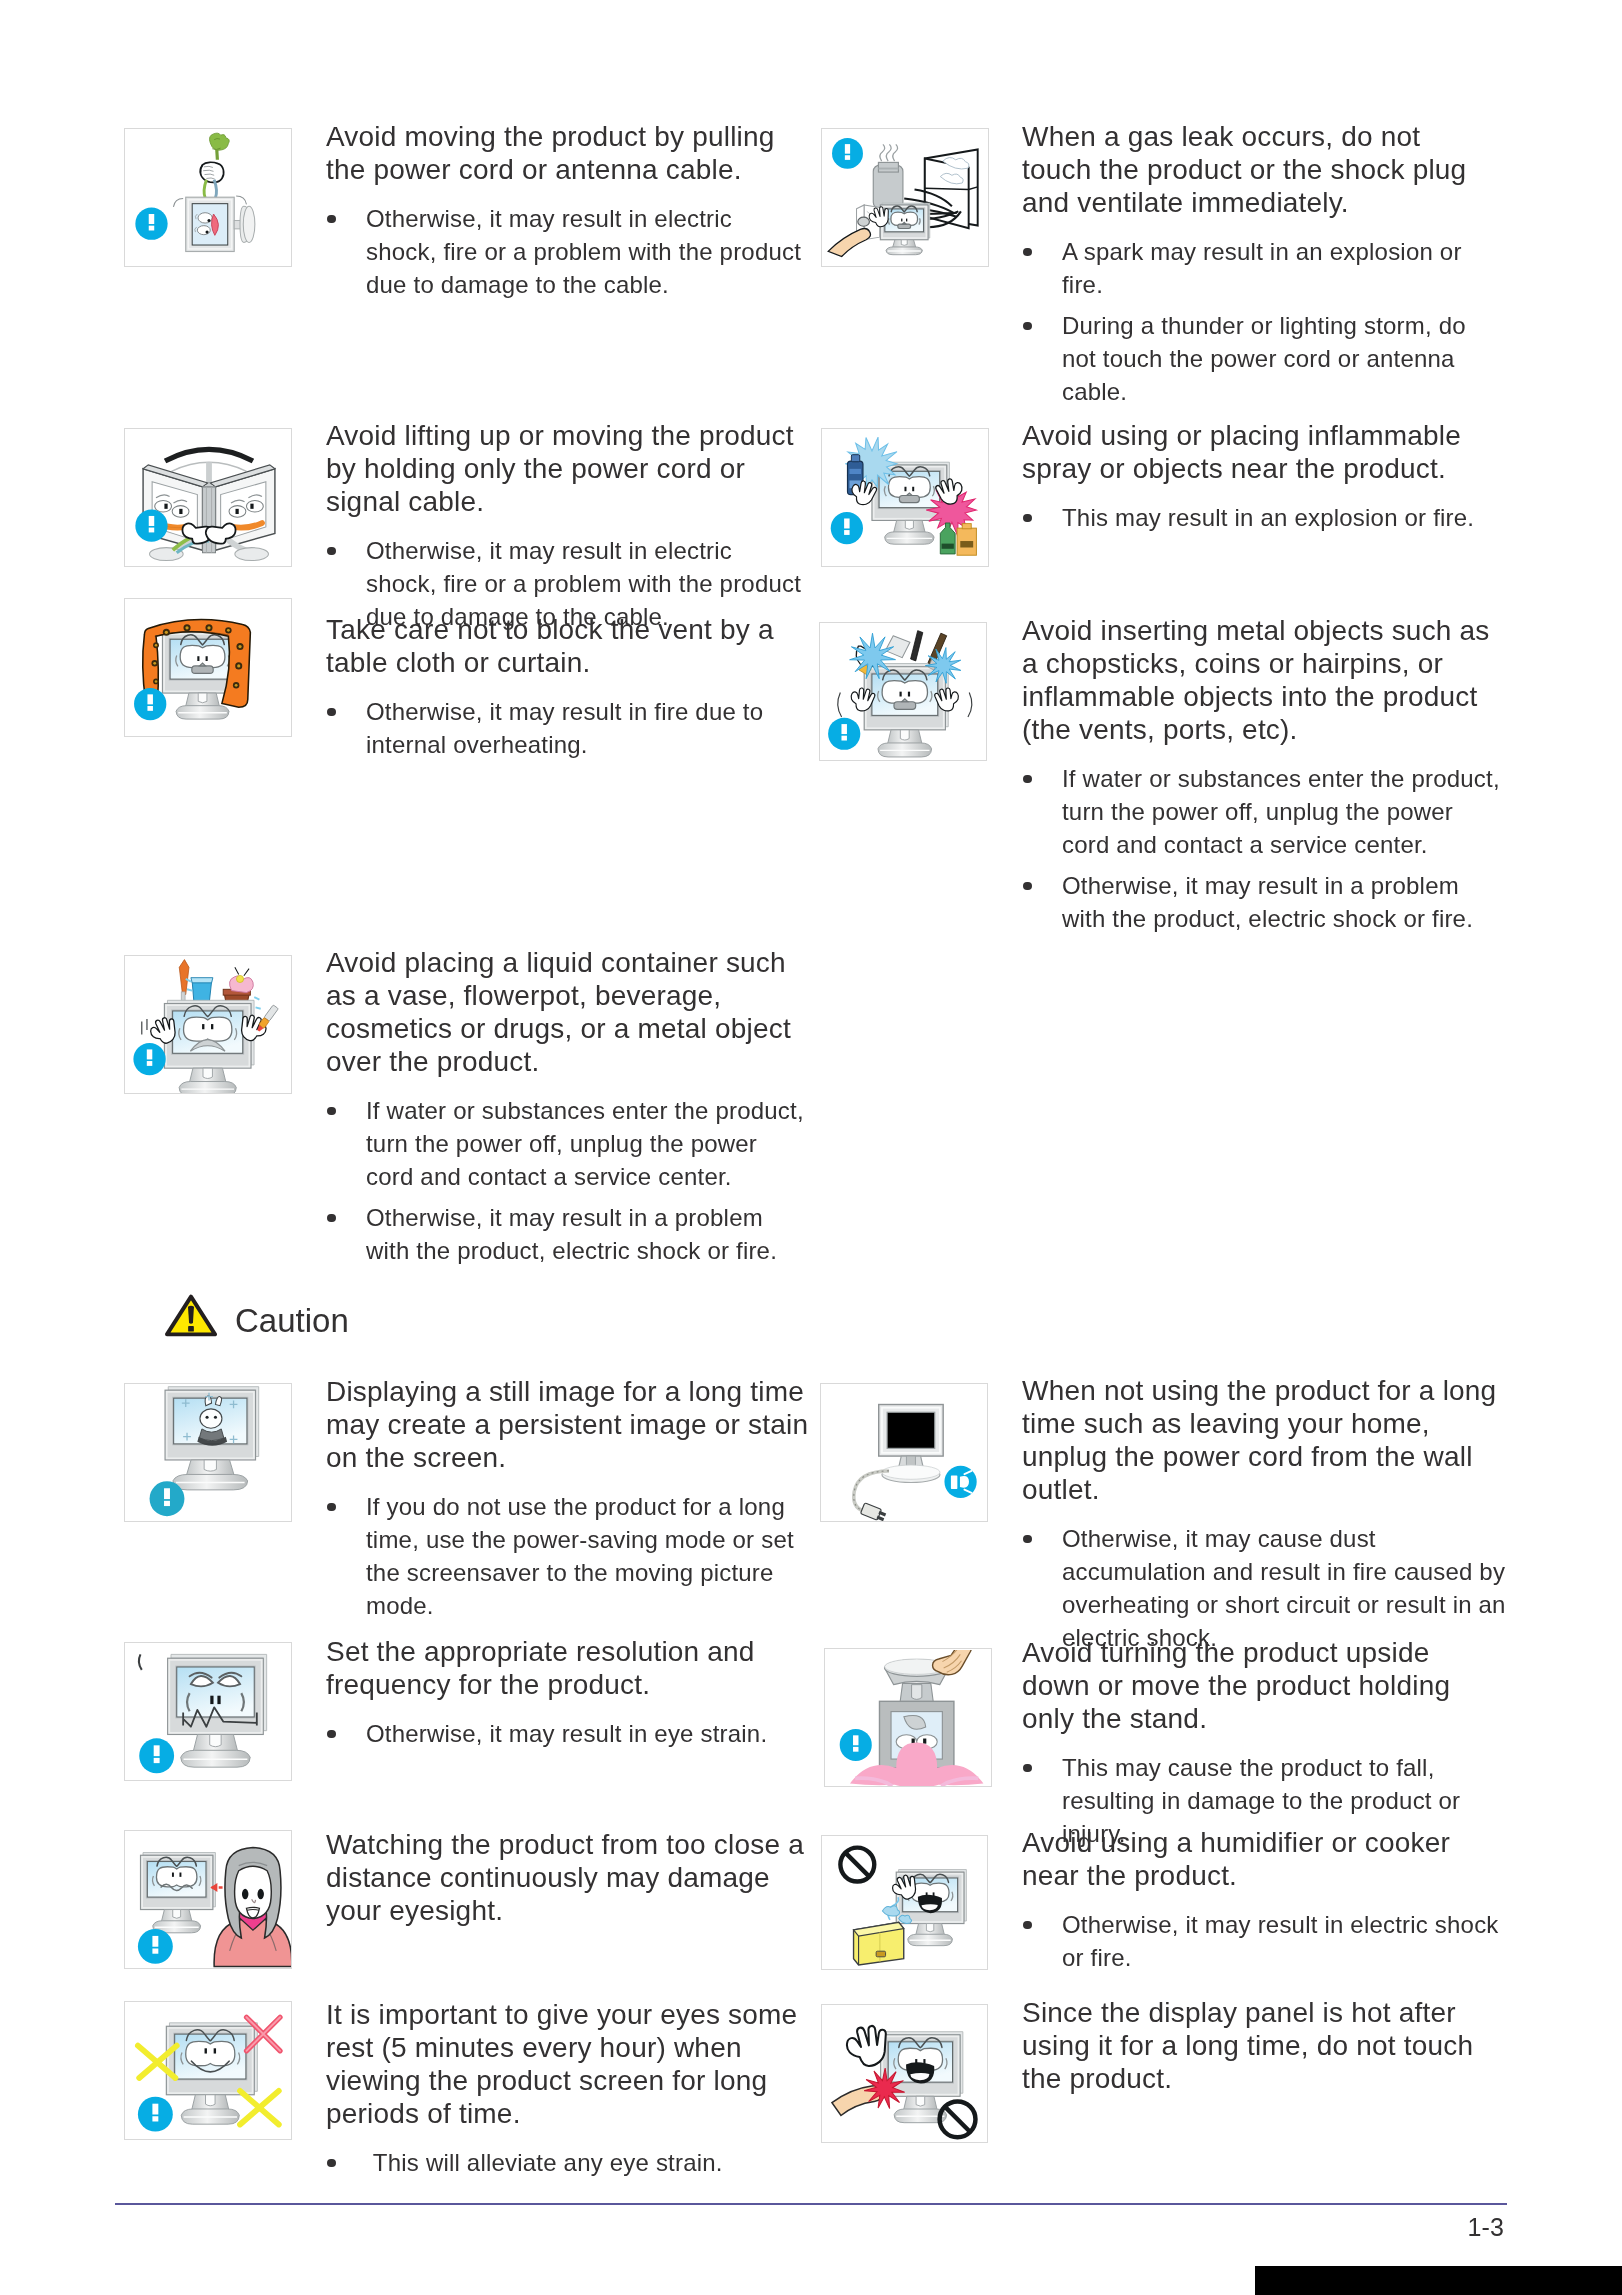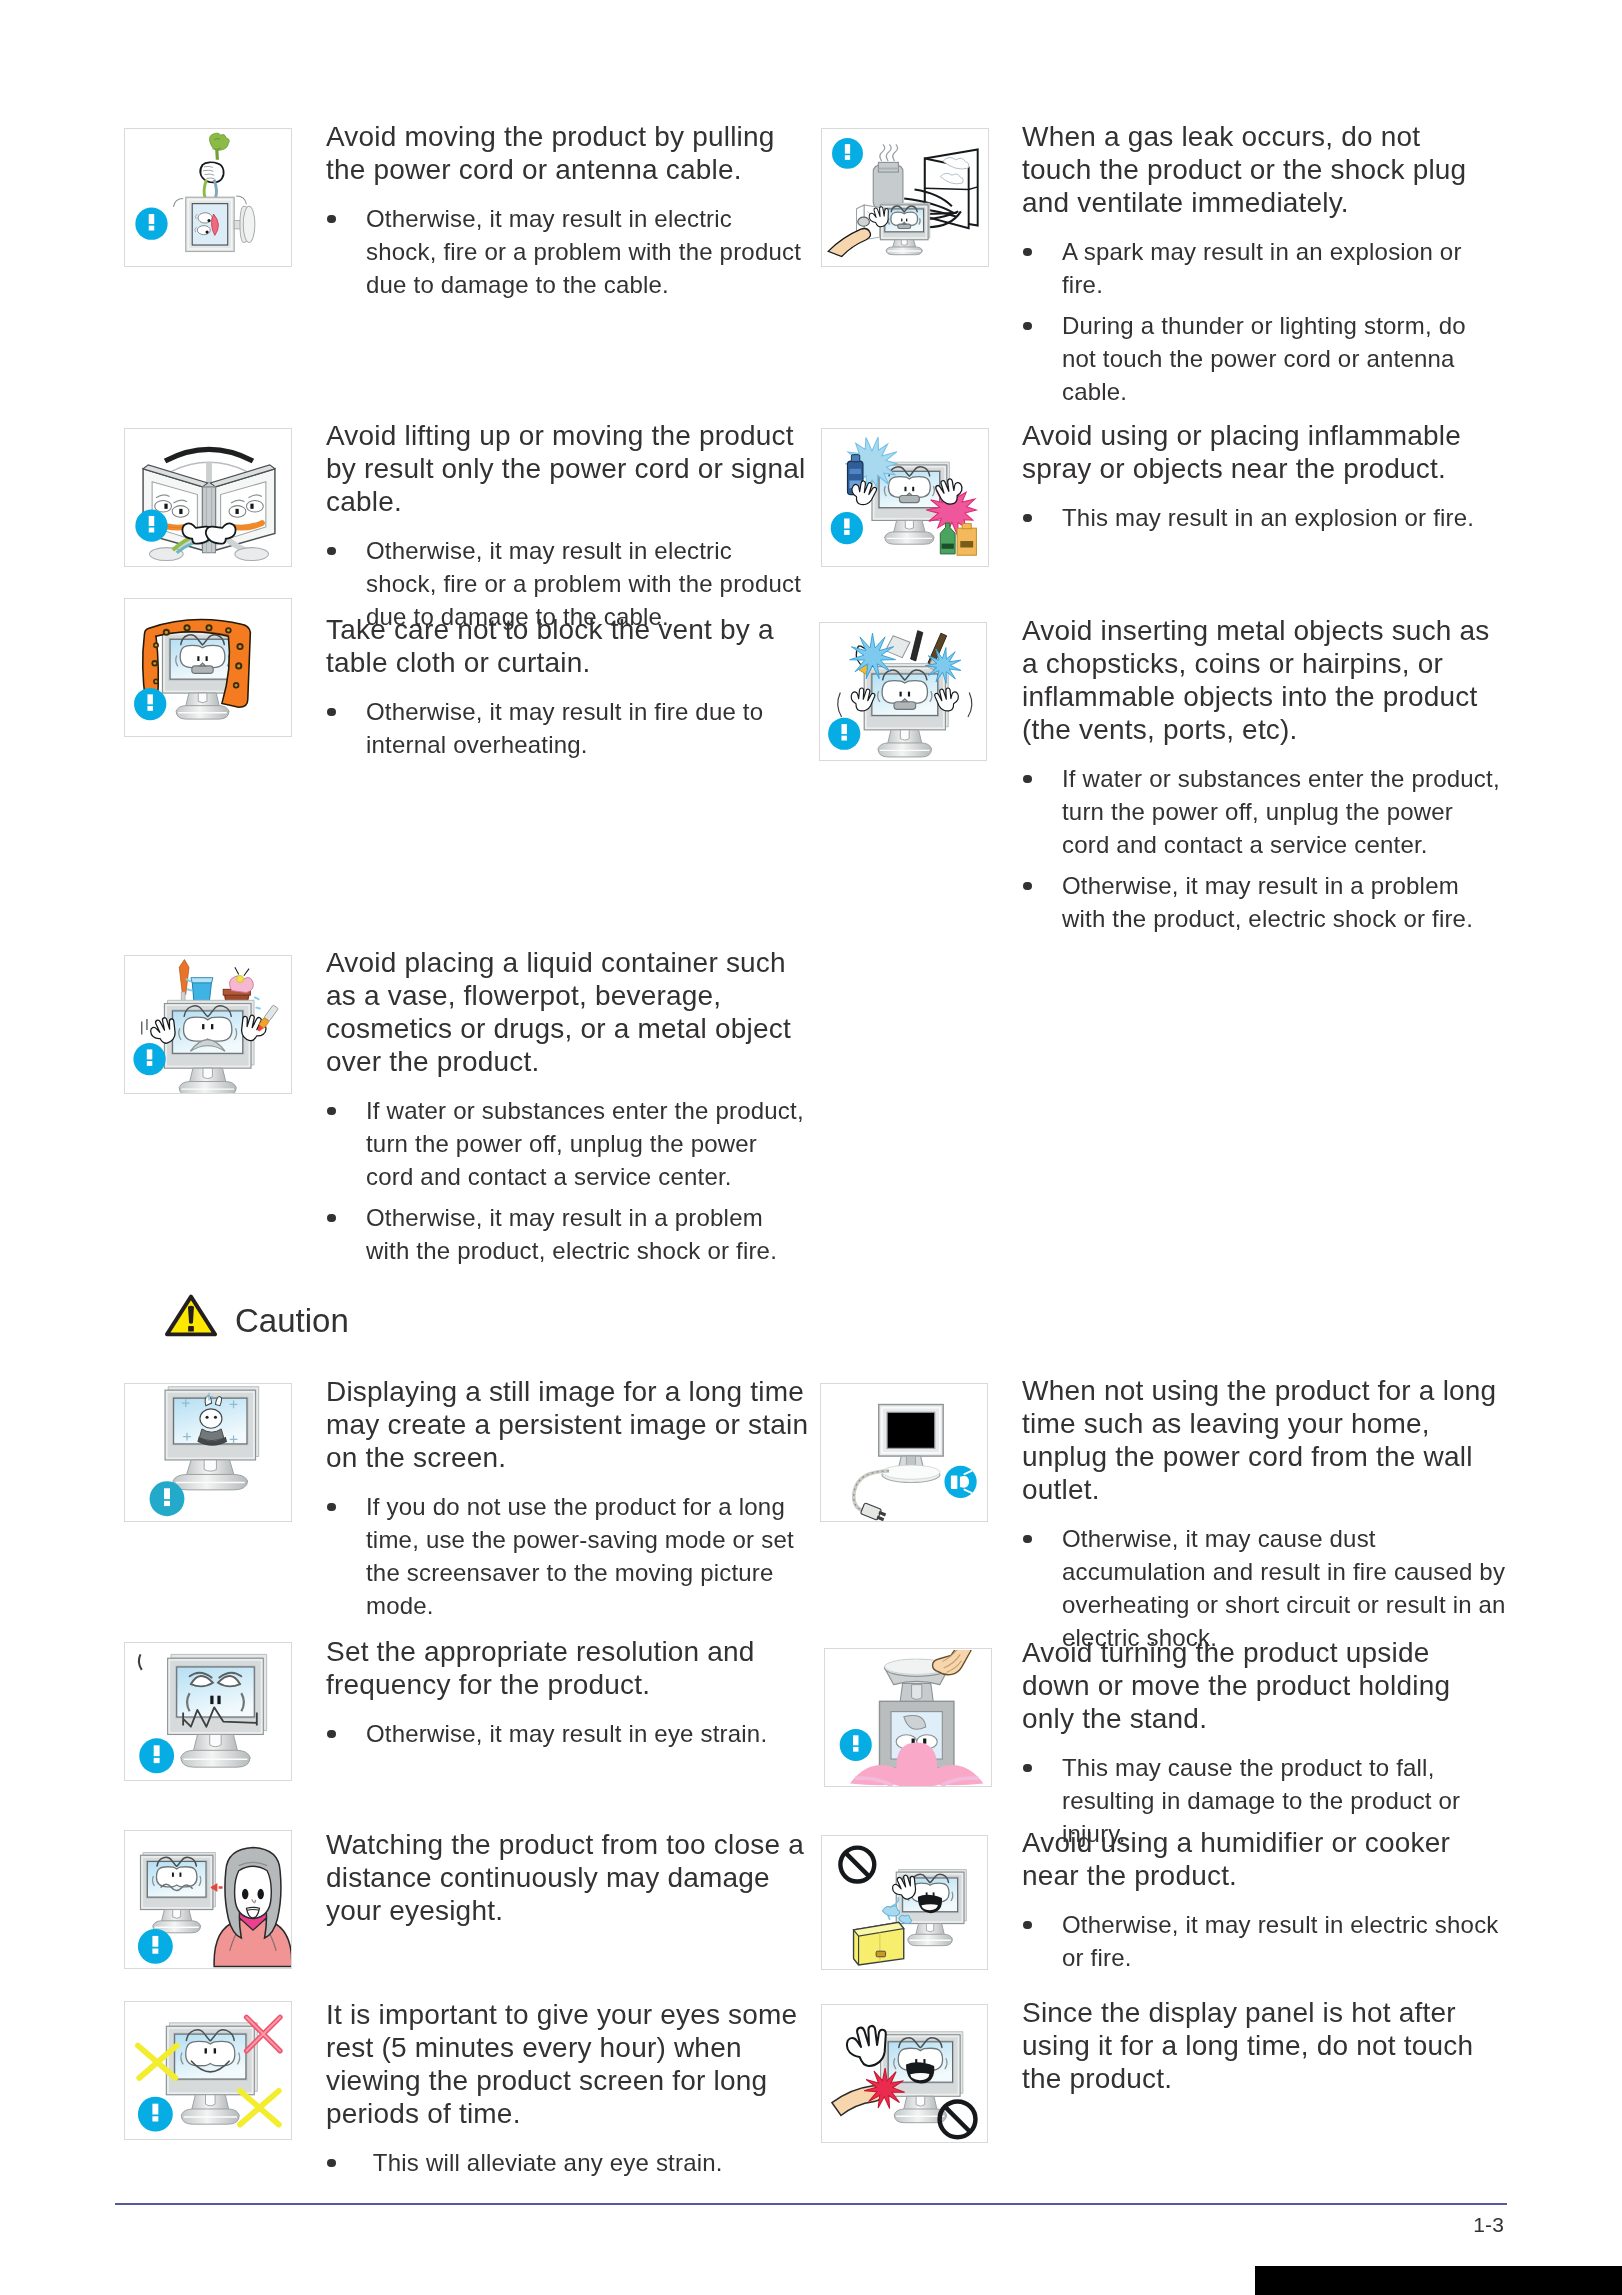--- a/index.html
+++ b/index.html
@@ -18,21 +18,21 @@
   ul.bl li{font-size:24px;line-height:33px;letter-spacing:0.2px;position:relative;
            -webkit-hyphens:manual;hyphens:manual;
            padding-left:40px;margin:0 0 7.9px 0;}
   ul.bl li .bu{position:absolute;left:1.3px;top:12.4px;width:8.5px;height:8.5px;border-radius:50%;
                background:#333132;font-size:0;line-height:0;color:transparent;overflow:hidden;}
   .caution-head{position:absolute;}
   .caution-head svg{position:absolute;left:0;top:0;}
   .caution-head .lbl{position:absolute;left:70px;top:5.2px;font-size:33px;
                      letter-spacing:0px;line-height:43px;white-space:nowrap;}
   .footrule{position:absolute;background:#5a579b;}
-  .pageno{position:absolute;font-size:21px;letter-spacing:0.1px;white-space:nowrap;}
+  .pageno{position:absolute;font-size:25px;letter-spacing:0.1px;white-space:nowrap;}
   .blackbar{position:absolute;background:#000;}
 
 </style>
 </head>
 <body>
 
 <div id="page">
 <div class="figbox" style="left:124px;top:128px;width:168px;height:139px">
 <svg width="166" height="137" viewBox="0 0 256 212" style="left:1.3px;top:1.3px">
         <g>
@@ -192,21 +192,21 @@
           </g>
           <g>
             <circle cx="39" cy="148" r="25" fill="#06ADE4"></circle>
             <rect x="34.75" y="133.00" width="8.50" height="15.50" fill="#ffffff"></rect>
             <rect x="34.75" y="151.00" width="8.50" height="7.50" fill="#ffffff"></rect>
           </g>
         </g>
       </svg>
 </div>
 <div class="body" style="left:326px;top:419px;width:480px">
-<p class="lead">Avoid lifting up or moving the product by result only the power cord or signal cable.</p>
+<p class="lead">Avoid lifting up or moving the product by holding only the power cord or signal cable.</p>
 <ul class="bl">
 <li><span class="bu">•</span><span>Otherwise, it may result in electric shock, fire or a problem with the product due to damage to the cable.</span></li>
 </ul>
 </div>
 <div class="figbox" style="left:821px;top:428px;width:168px;height:139px">
 <svg width="165" height="137" viewBox="0 0 256 212" style="left:1.3px;top:1.3px">
         <g>
           <g>
             <path d="M80.1 49.7 l116.0 0 l0 86.0 l-4.1 0 l0 -81.7 l-111.9 0 Z" fill="#e4e7e8" stroke="#b3b8b9" stroke-width="1.4"></path>
             <rect x="76.0" y="54.0" width="116.0" height="86.0" fill="#d7dadb" stroke="#8e9496" stroke-width="1.8"></rect>

